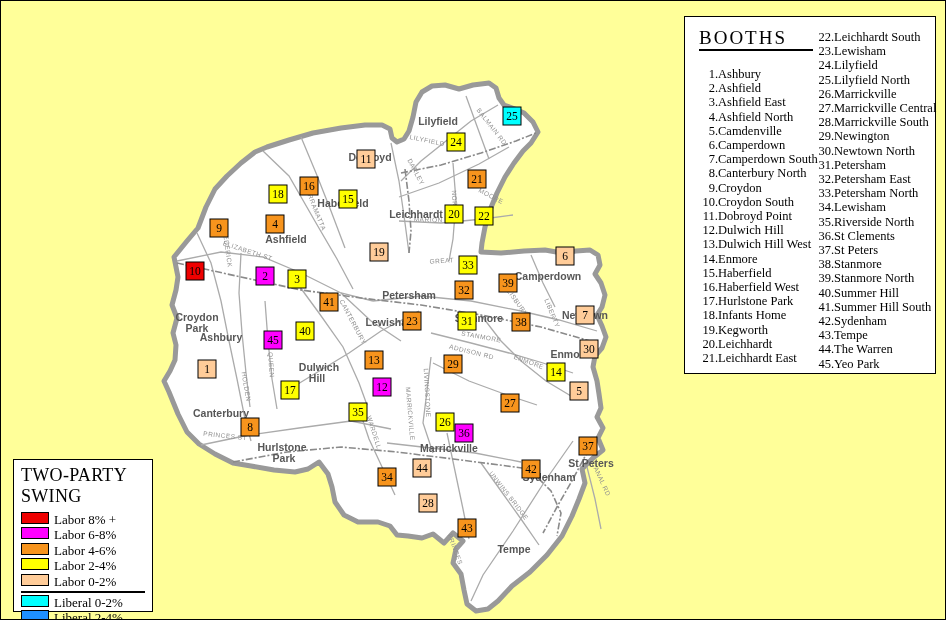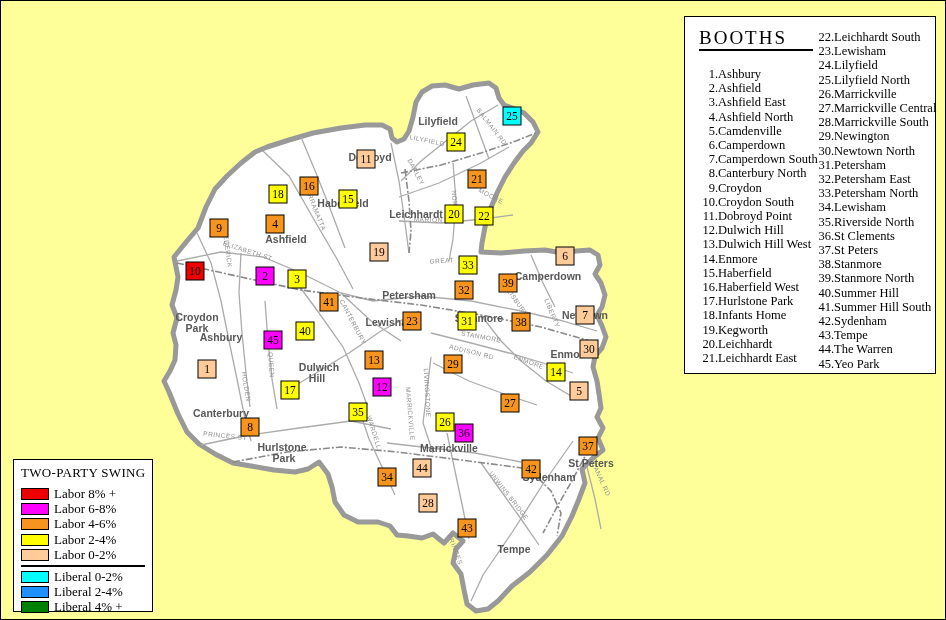--- a/index.html
+++ b/index.html
@@ -13,23 +13,23 @@
   #booths{position:absolute;left:683px;top:15px;width:252px;height:358px;background:#fff;
     border:1px solid #000;box-sizing:border-box;z-index:3}
   #booths h2{position:absolute;left:14px;top:10px;margin:0;font-size:19px;font-weight:normal;
     letter-spacing:2px;border-bottom:2px solid #000;padding-bottom:0;width:114px}
   .bcol{position:absolute;font-size:12.5px;line-height:14.2px;white-space:nowrap}
   #bcol-left{left:12px;top:50px}
   #bcol-right{left:128px;top:13px}
   .bnum{display:inline-block;width:21px;text-align:right;}
   #legend{position:absolute;left:12px;top:458px;width:140px;height:153px;background:#fff;
     border:1px solid #000;box-sizing:border-box;padding:5px 0 0 7px;z-index:3}
-  #legend h3{margin:0;font-size:13px;font-weight:normal;letter-spacing:.3px}
+  #legend h3{margin:0;font-size:18px;font-weight:normal;letter-spacing:.3px}
   #legend-entries{margin-top:5px}
-  .lrow{display:flex;align-items:center;height:15.4px}
+  .lrow{display:flex;height:15.4px}
   .swatch{width:26px;height:10px;border:1px solid #000;margin-right:5px;flex:none}
   .llabel{font-size:13px;white-space:nowrap}
   .ldivider{width:124px;border-top:2px solid #000;margin:2px 0 2px 0}
   .suburb{font-family:"Liberation Sans",sans-serif;font-size:10.5px;font-weight:bold;fill:#575757}
   .roadlbl{font-family:"Liberation Sans",sans-serif;font-size:6.5px;fill:#8f8f8f;letter-spacing:.5px}
   .mnum{font-family:"Liberation Serif","DejaVu Serif",serif;font-size:11.5px;fill:#000}
 </style>
 </head>
 <body>
 

